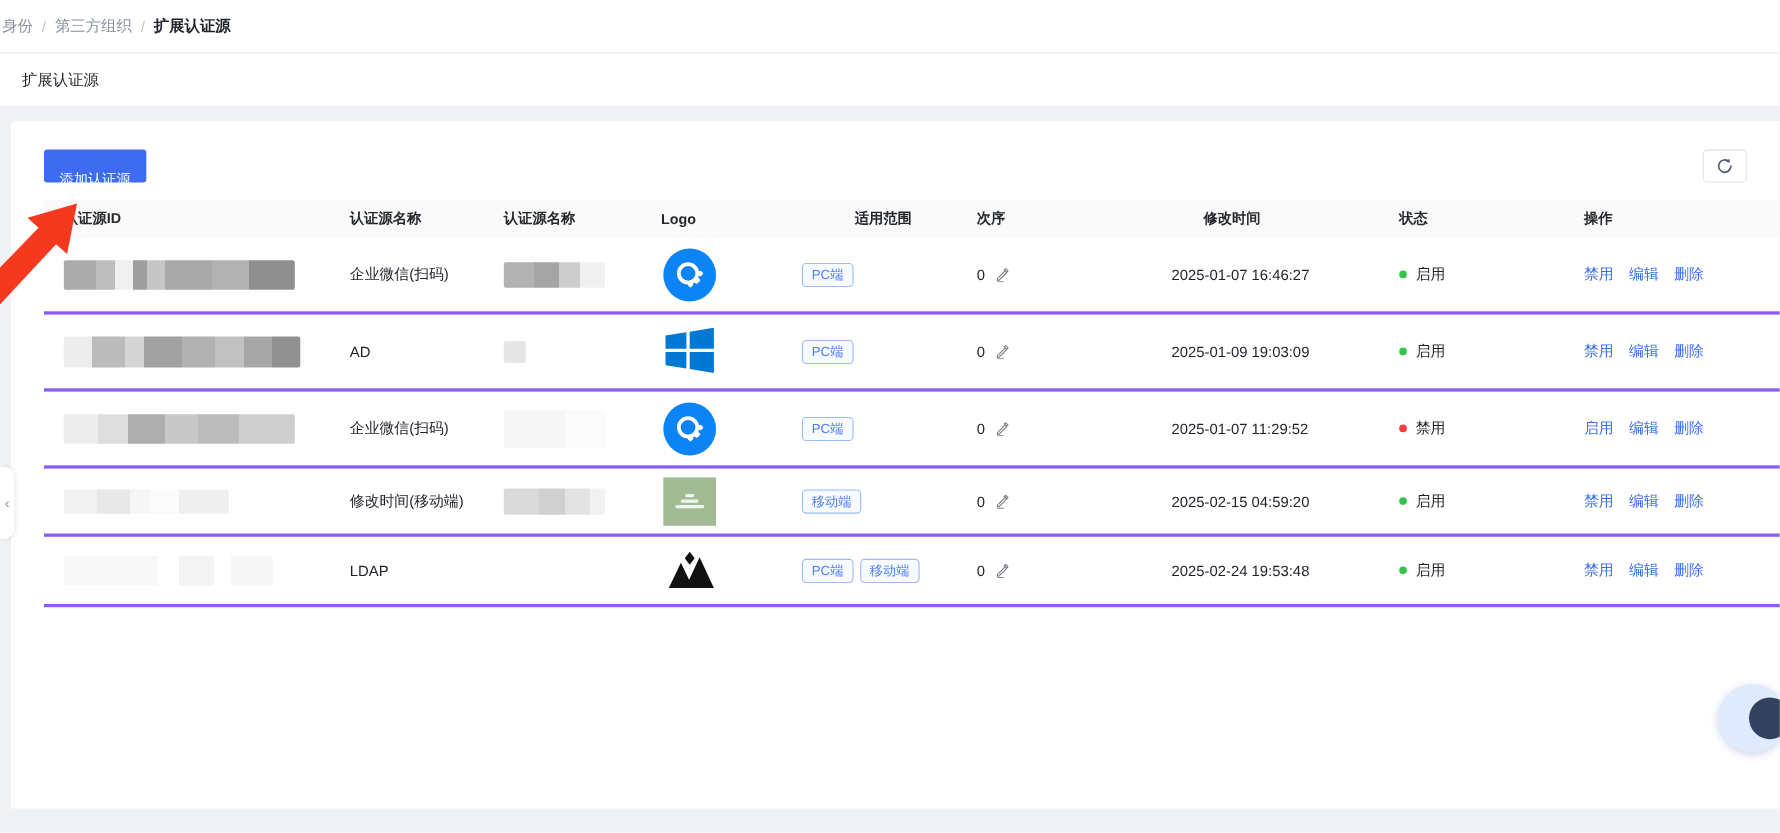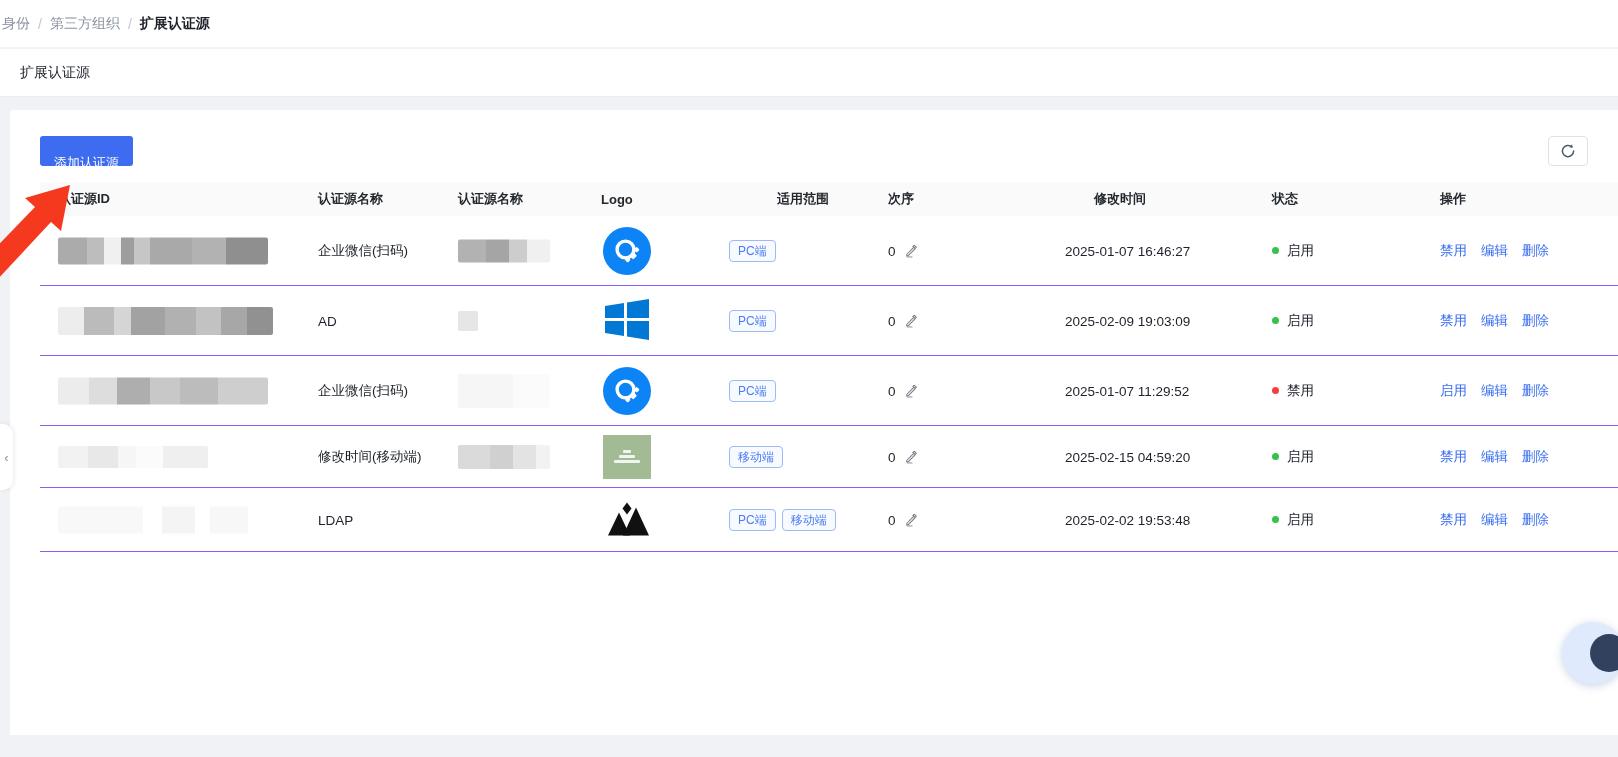--- a/index.html
+++ b/index.html
@@ -16,21 +16,21 @@
 
   
   .card { position:absolute; left:10px; top:110px; width:1608px; height:625px; background:#fff; border-radius:4px 0 0 0; }
   .add-btn { position:absolute; left:30px; top:26px; height:30px; padding:12px 14px; background:#3d6cf0; color:#fff; font-size:13px; border:none; border-radius:3px; cursor:pointer; line-height:30px; }
   .refresh-btn { position:absolute; left:1538px; top:26px; width:40px; height:30px; background:#fff; border:1px solid #dfe2e8; border-radius:4px; display:flex; align-items:center; justify-content:center; cursor:pointer; }
 
   
   .tbl { position:absolute; left:30px; top:72px; width:1578px; }
   .thead { position:relative; height:34px; background:#fafafa; }
   .th { position:absolute; top:50%; transform:translateY(-50%); font-size:13px; font-weight:600; color:#24292f; white-space:nowrap; }
-  .trow { position:relative; border-bottom:1px solid #8b5cf6;text-decoration:underline; }
+  .trow { position:relative; border-bottom:3px solid #8b5cf6;text-decoration:underline; }
   .r1,.r2,.r3 { height:70px; }
   .r4 { height:62px; }
   .r5 { height:64px; }
   .cell { position:absolute; top:50%; transform:translateY(-50%); font-size:13.5px; color:#1d2129; white-space:nowrap; display:flex; align-items:center; }
   .c-id{left:18px;} .c-type{left:278px;} .c-name{left:418px;} .c-logo{left:561px;}
   .c-scope{left:689px;} .c-order{left:848px;} .c-time{left:1025px;} .c-status{left:1232px;} .c-action{left:1400px;}
   .h-id{left:18px;} .h-type{left:278px;} .h-name{left:418px;} .h-logo{left:561px;}
   .h-scope{left:713px;margin-left:24px;} .h-order{left:848px;} .h-time{left:1054px;} .h-status{left:1232px;} .h-action{left:1400px;}
 
   .tag { display:inline-block; border:1px solid #9db9f7; color:#4b7cf3; background:#f7faff; font-size:12px; line-height:20px; padding:0 8px; border-radius:4px; margin-right:6px; }
@@ -174,21 +174,21 @@
         <div class="cell c-scope">
             <span class="tag">PC端</span>
           </div>
         <div class="cell c-order">
           <span class="order-num">0</span>
           <svg class="pencil" width="13" height="13" viewBox="0 0 14 14">
               <path d="M2 10.5 L9.5 3 L11 4.5 L3.5 12 L1.8 12.2 Z M8.5 2 L10 0.8 L12.2 3 L11 4.2 Z" fill="none" stroke="#7a8089" stroke-width="1.1"></path>
               <path d="M2 13.6 H8" stroke="#7a8089" stroke-width="1.1"></path>
             </svg>
         </div>
-        <div class="cell c-time">2025-02-09 19:03:09</div>
+        <div class="cell c-time">2025-01-09 19:03:09</div>
         <div class="cell c-status">
           <span class="dot dot-on"></span>
           <span>启用</span>
         </div>
         <div class="cell c-action">
           <a class="alink">禁用</a>
           <a class="alink">编辑</a>
           <a class="alink">删除</a>
         </div>
       </div>
@@ -288,21 +288,21 @@
           <span class="tag">PC端</span>
           <span class="tag">移动端</span>
         </div>
         <div class="cell c-order">
           <span class="order-num">0</span>
           <svg class="pencil" width="13" height="13" viewBox="0 0 14 14">
               <path d="M2 10.5 L9.5 3 L11 4.5 L3.5 12 L1.8 12.2 Z M8.5 2 L10 0.8 L12.2 3 L11 4.2 Z" fill="none" stroke="#7a8089" stroke-width="1.1"></path>
               <path d="M2 13.6 H8" stroke="#7a8089" stroke-width="1.1"></path>
             </svg>
         </div>
-        <div class="cell c-time">2025-02-02 19:53:48</div>
+        <div class="cell c-time">2025-02-24 19:53:48</div>
         <div class="cell c-status">
           <span class="dot dot-on"></span>
           <span>启用</span>
         </div>
         <div class="cell c-action">
           <a class="alink">禁用</a>
           <a class="alink">编辑</a>
           <a class="alink">删除</a>
         </div>
       </div>

